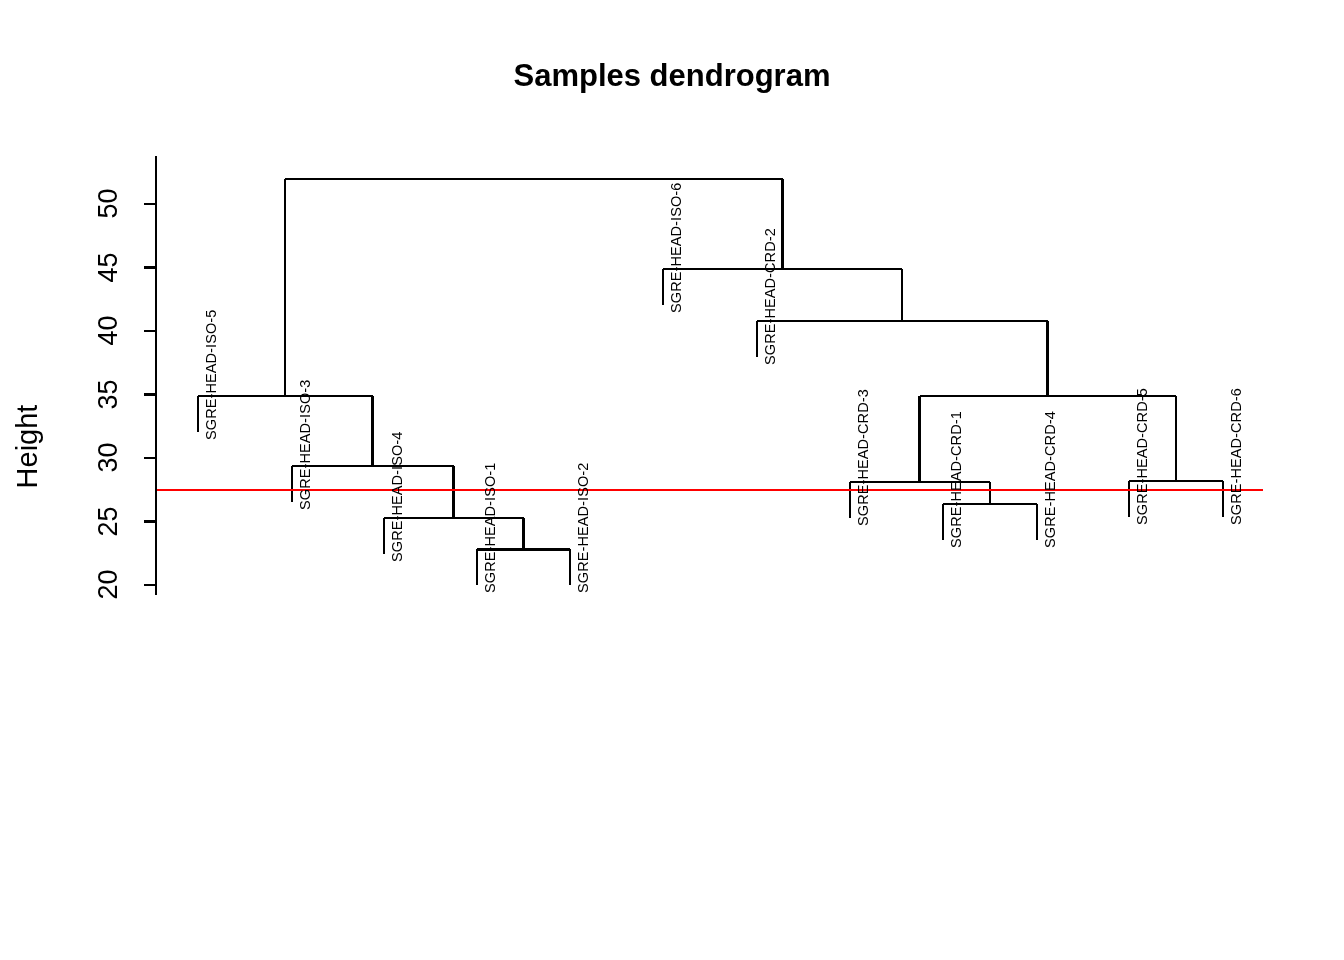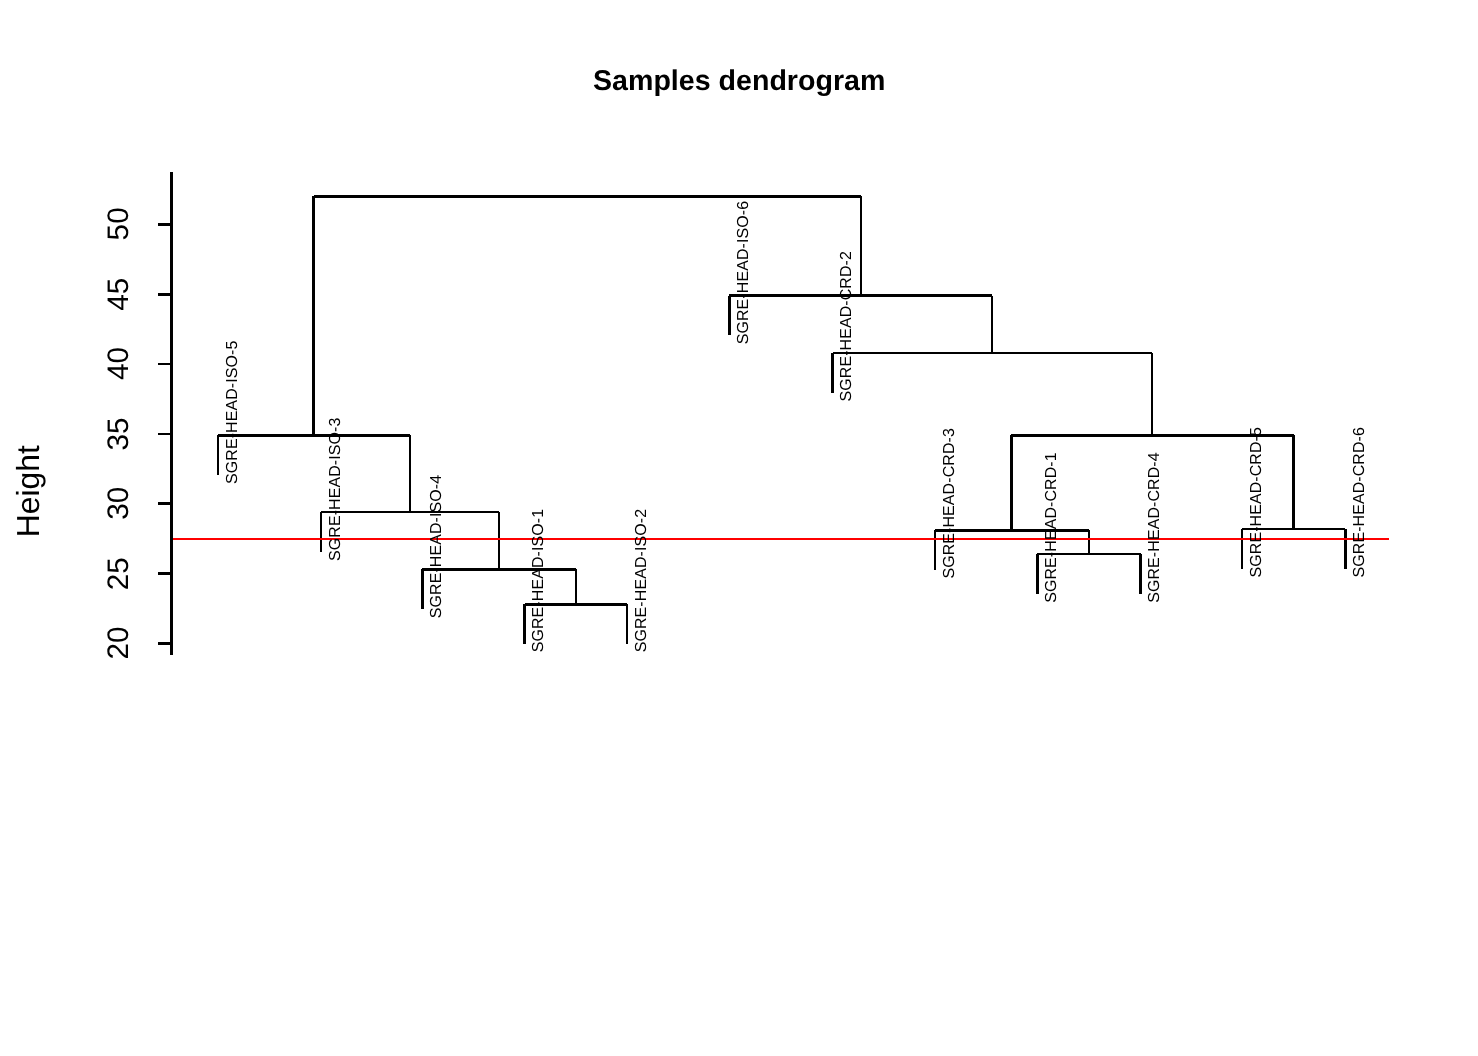--- a/index.html
+++ b/index.html
@@ -21,21 +21,21 @@
     left: 0; top: 0;
     width: 1344px;
     height: 960px;
   }
   #chart-title {
     position: absolute;
     left: 0;
     top: 58px;
     width: 1344px;
     text-align: center;
-    font-size: 26px;
+    font-size: 31px;
     font-weight: bold;
     letter-spacing: 0px;
     font-family: "Liberation Sans", sans-serif;
   }
   #ylabel {
     position: absolute;
     left: -83px;
     top: 430px;
     width: 220px;
     text-align: center;

